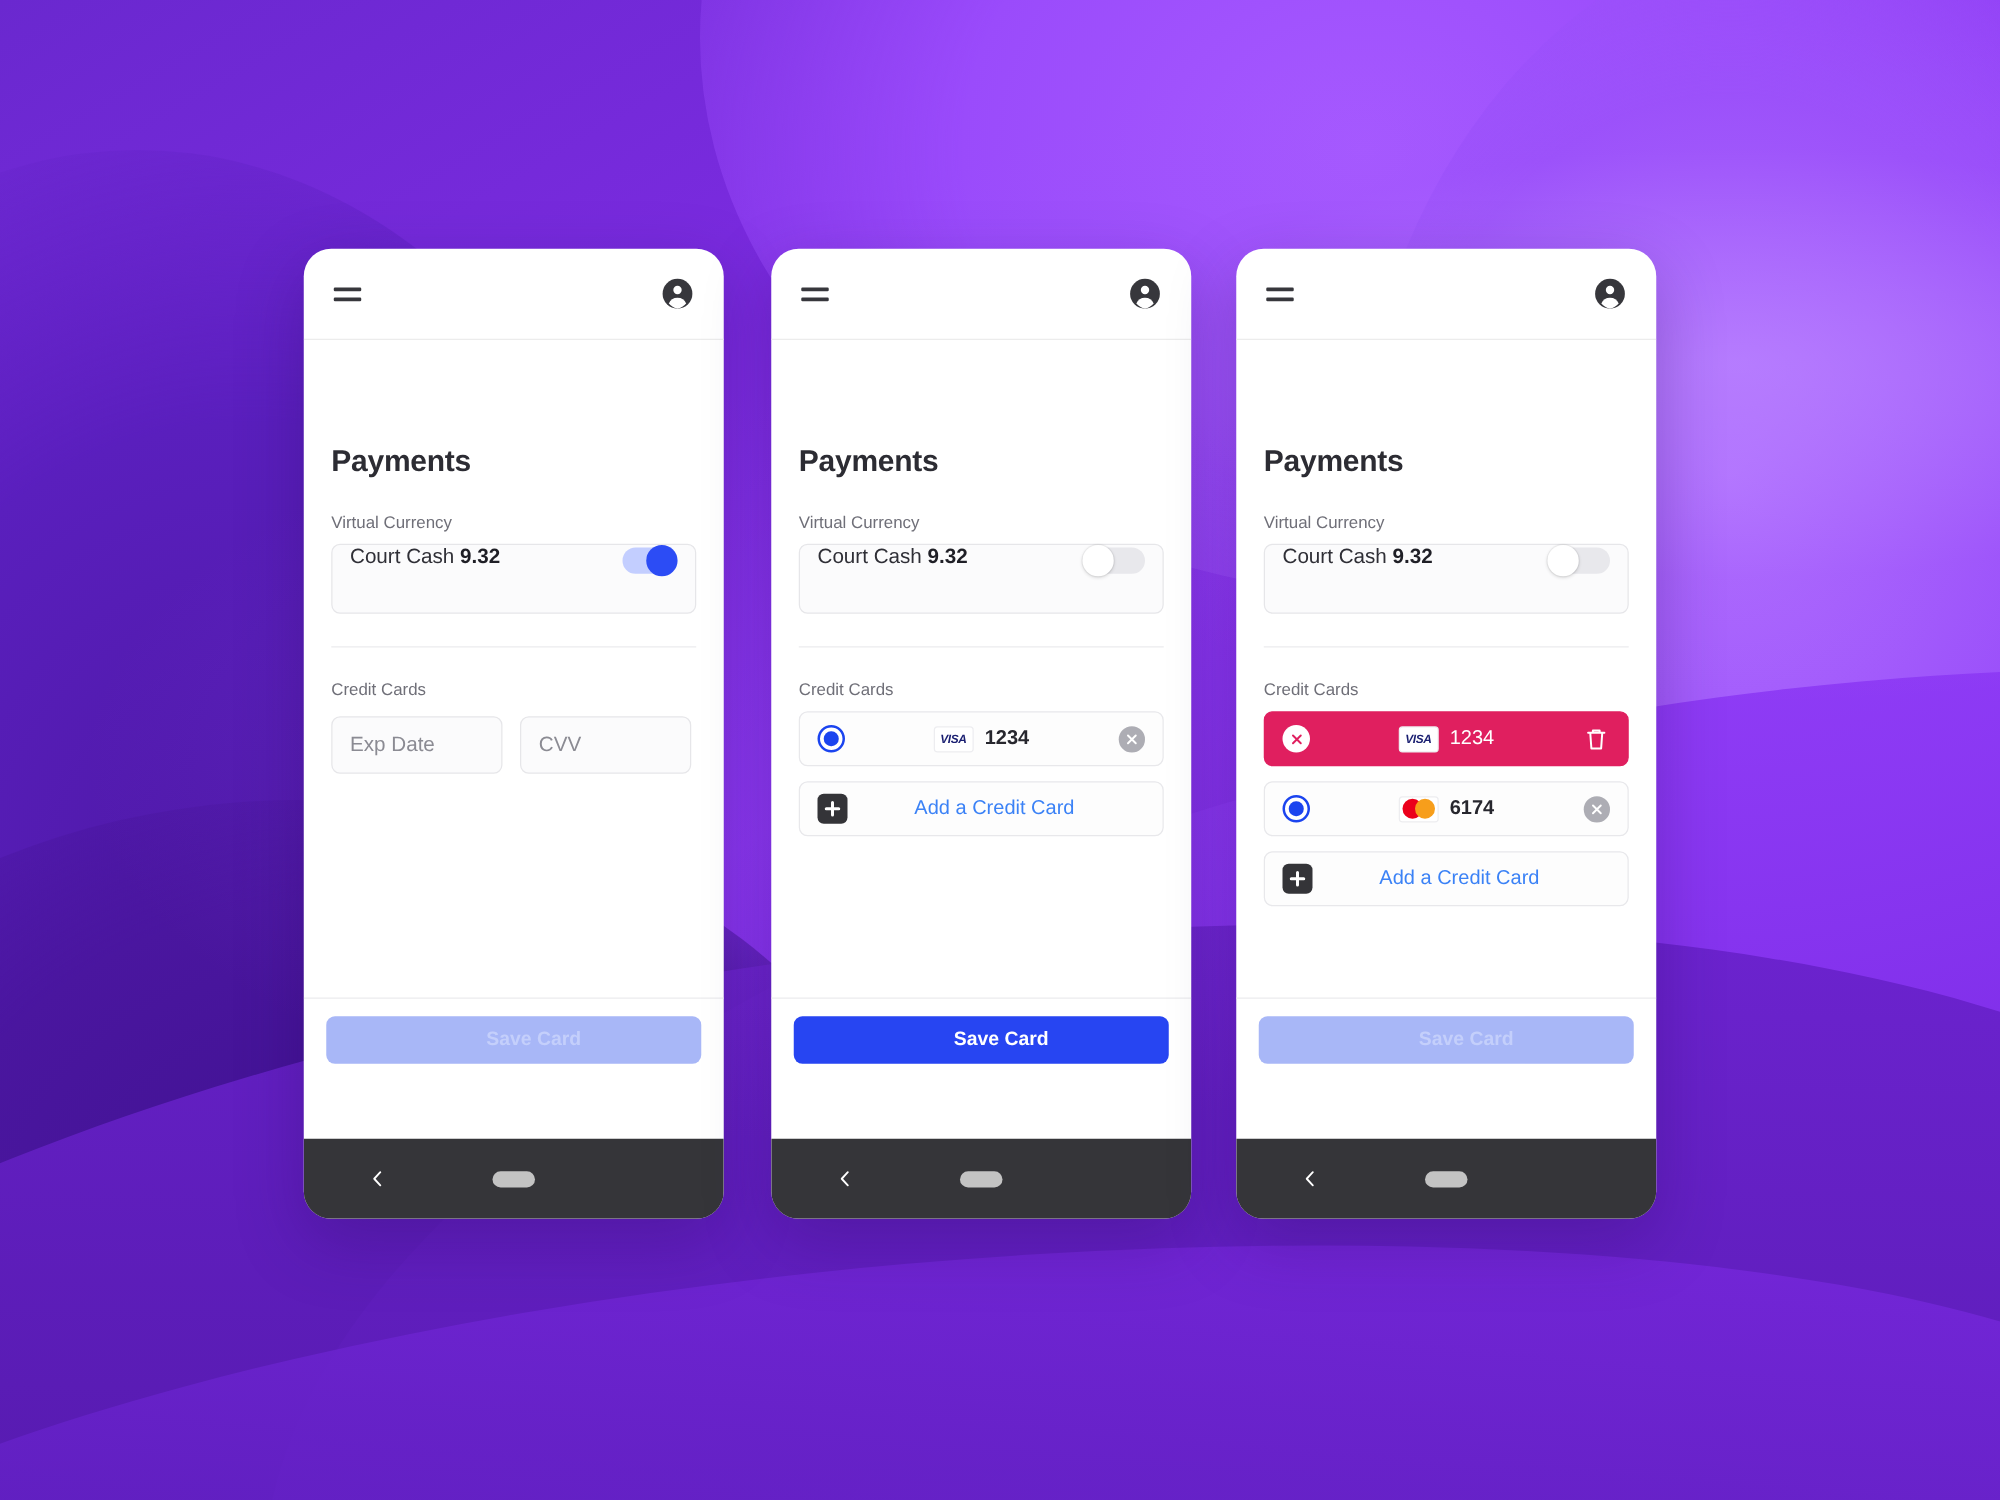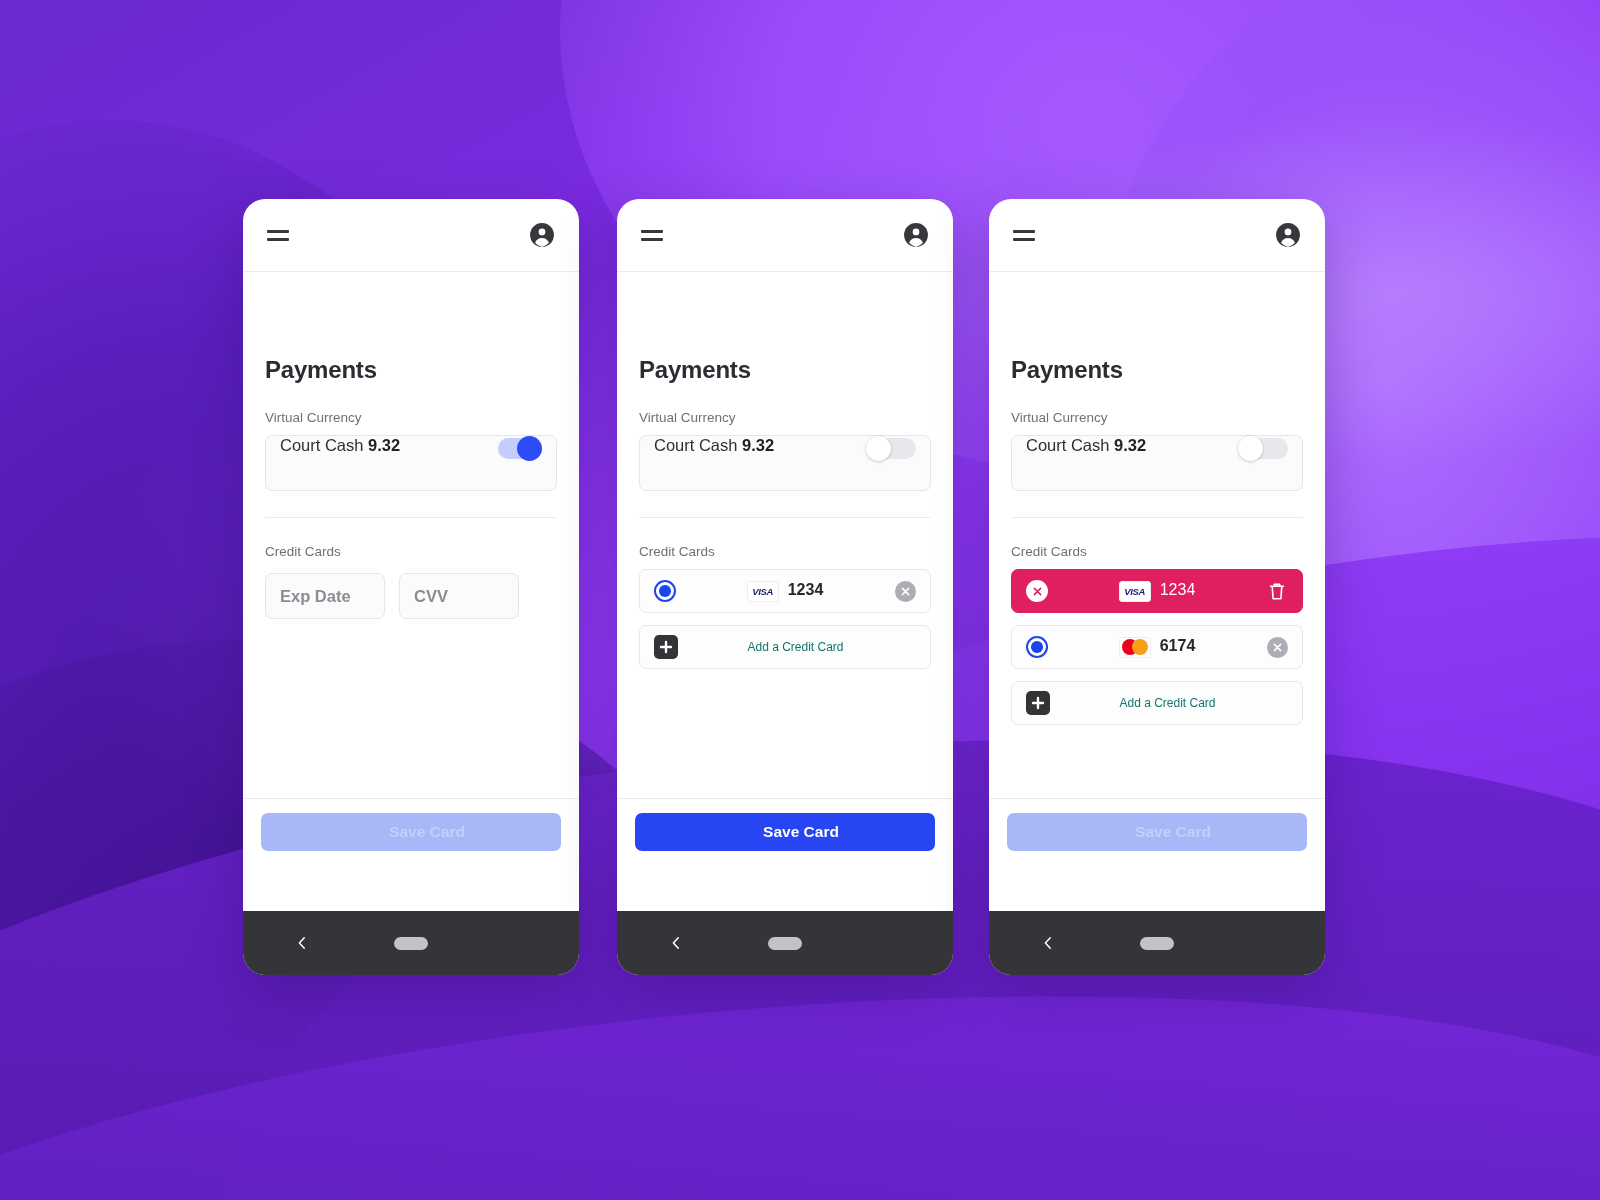--- a/index.html
+++ b/index.html
@@ -146,38 +146,38 @@
 
   .input-field {
     height: 46px; border: 1px solid #e6e6e9; border-radius: 7px;
     background: #fbfbfc; width: 100%;
     font-size: 16.5px; color: #8b8b93;
     padding: 0 14px; outline: none;
     font-family: "Liberation Sans", sans-serif;
   }
   .input-field::placeholder { color: #8b8b93; opacity: 1; }
   .field-row { display: flex; gap: 14px; margin-top: 14px; }
-  .field-row .input-field { width: 120px; font-weight: bold; }
+  .field-row .input-field { width: 137px; }
 
   
   .card-row {
     height: 44px;
     border: 1px solid #e8e8eb; border-radius: 7px;
     background: #fdfdfd;
     display: flex; align-items: center;
     padding: 0 14px;
     margin-bottom: 12px;
     position: relative;
   }
   .card-row.danger {
     background: #e01f5f; border-color: #e01f5f;
   }
   .card-row .lead { width: 22px; height: 22px; flex: 0 0 auto; }
   .card-row .mid {
-    flex: 1 1 auto; display: flex; align-items: flex-start; justify-content: center; gap: 9px;
+    flex: 1 1 auto; display: flex; align-items: center; justify-content: center; gap: 9px;
   }
   .brand-chip {
     width: 32px; height: 21px; border-radius: 3px; background: #fff;
     border: 1px solid #ededf0;
     display: flex; align-items: center; justify-content: center;
     flex: 0 0 auto;
   }
   .visa-text { font-size: 9.5px; font-weight: bold; font-style: italic; color: #1a1f71; letter-spacing: -.3px; }
   .mc { width: 26px; height: 16px; position: relative; }
   .mc span { position: absolute; top: 0; width: 16px; height: 16px; border-radius: 50%; }
@@ -190,21 +190,21 @@
   .radio { width: 22px; height: 22px; border-radius: 50%; border: 2.4px solid #1b44ef; background: #fff; position: relative; }
   .radio::after { content: ""; position: absolute; inset: 3.2px; border-radius: 50%; background: #1b44ef; }
 
   .xcircle-grey { width: 21px; height: 21px; border-radius: 50%; background: #adadb4; display: flex; align-items: center; justify-content: center; }
   .xcircle-white { width: 22px; height: 22px; border-radius: 50%; background: #fff; display: flex; align-items: center; justify-content: center; }
 
   .plus-box {
     width: 24px; height: 24px; border-radius: 5px; background: #343438;
     display: flex; align-items: center; justify-content: center; flex: 0 0 auto;
   }
-  .add-card-row .mid { color: #0f766e; font-size: 12px; margin-left: 19px; }
+  .add-card-row .mid { color: #3b82f6; font-size: 16px; margin-left: 19px; }
 
   
   .footer-area {
     flex: 0 0 auto; padding: 14px 18px 16px;
     border-top: 1px solid #ececee;
   }
   .save-btn {
     width: 100%; height: 38px; border: none; border-radius: 7px;
     font-size: 15.5px; font-weight: bold;
     font-family: "Liberation Sans", sans-serif;

